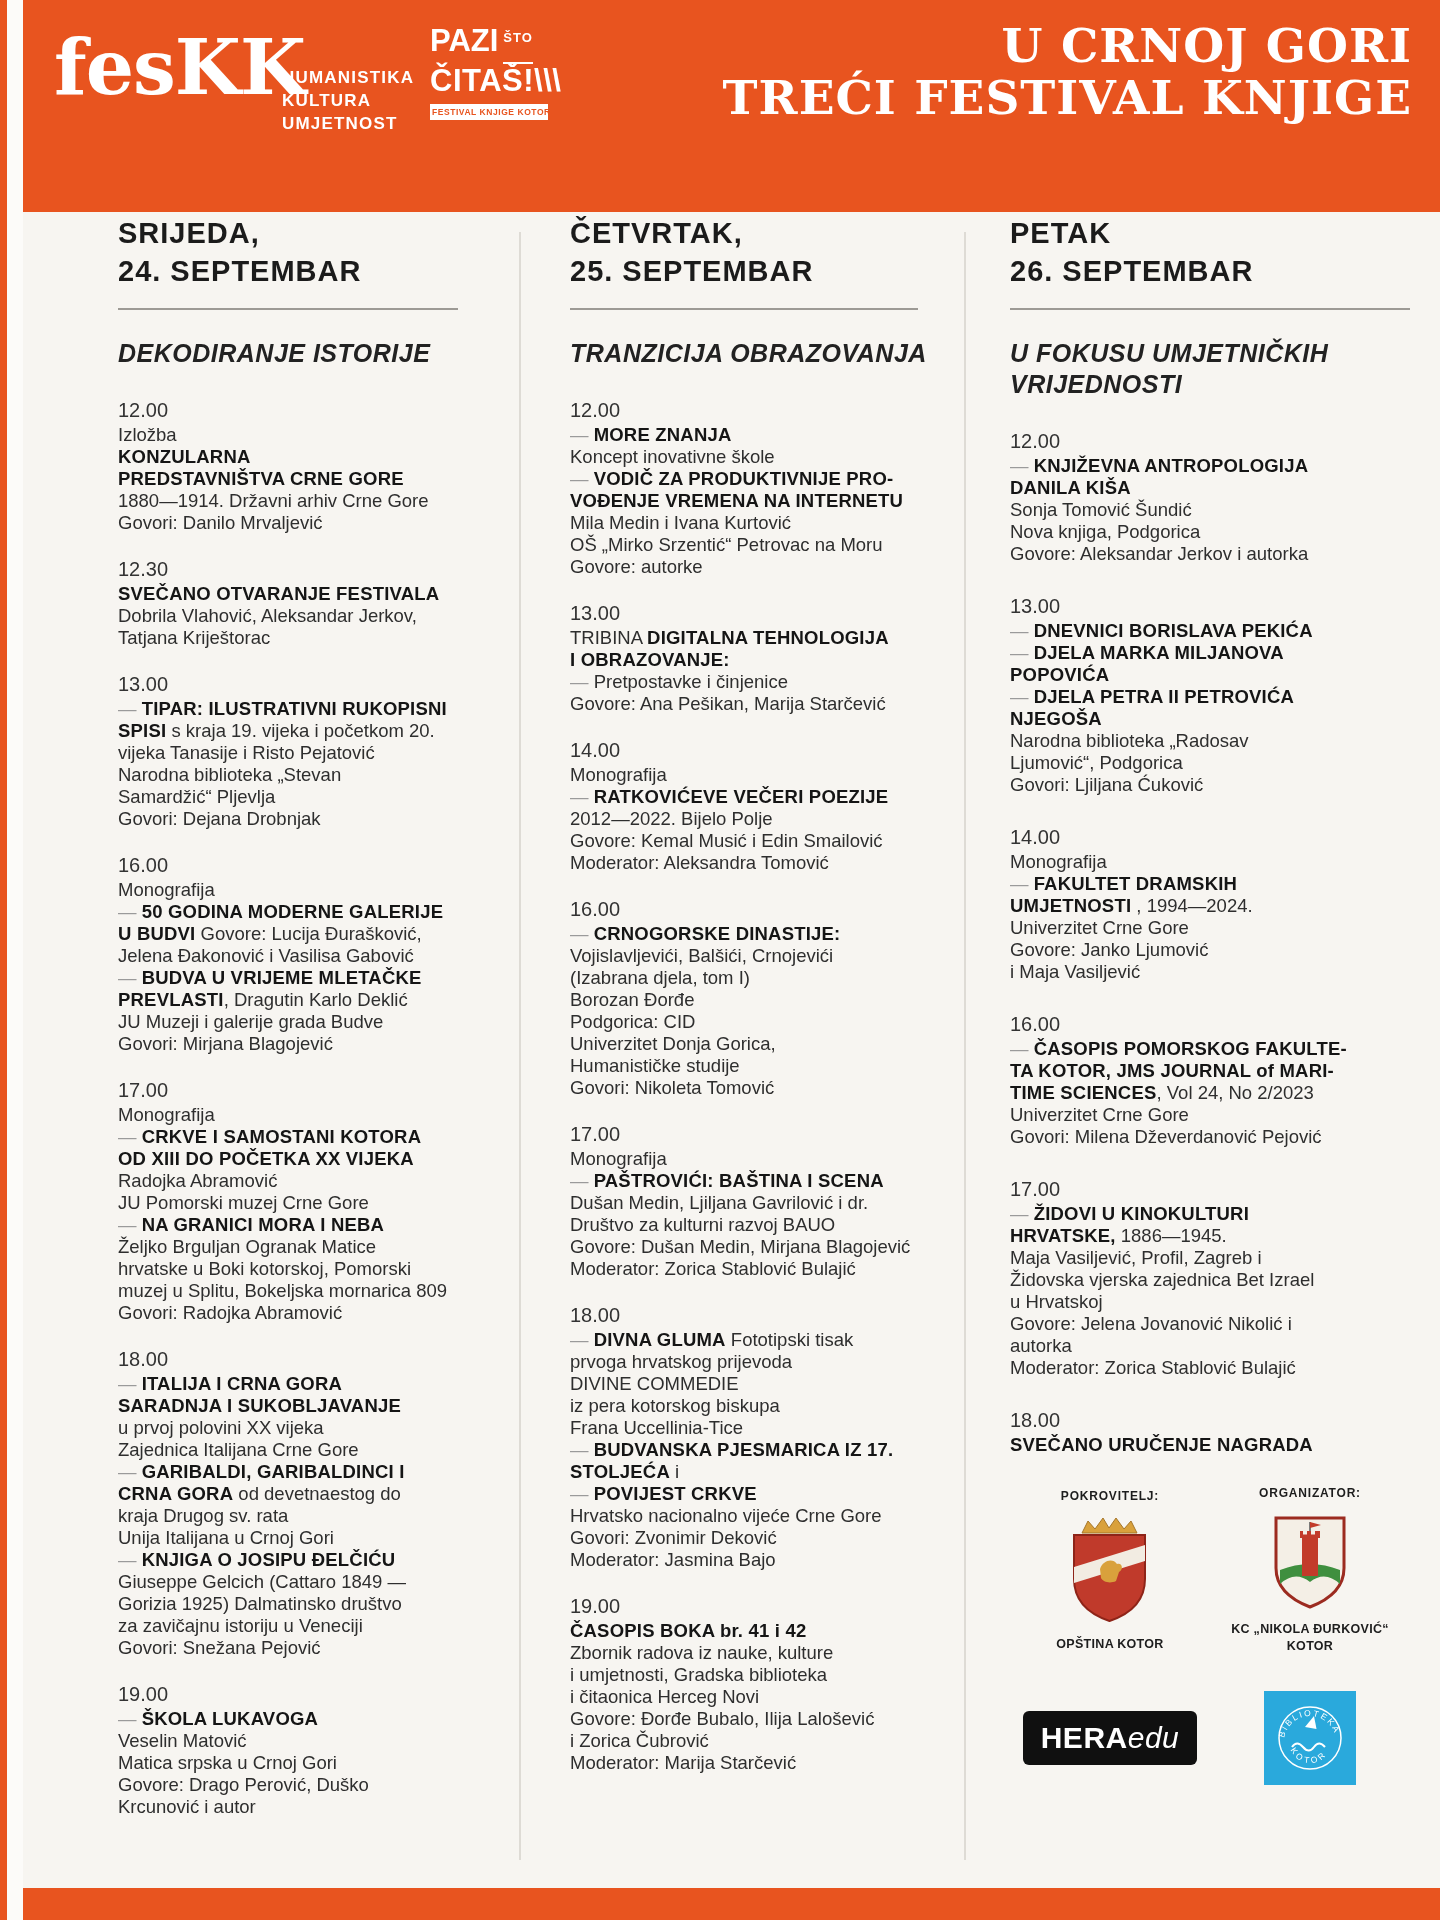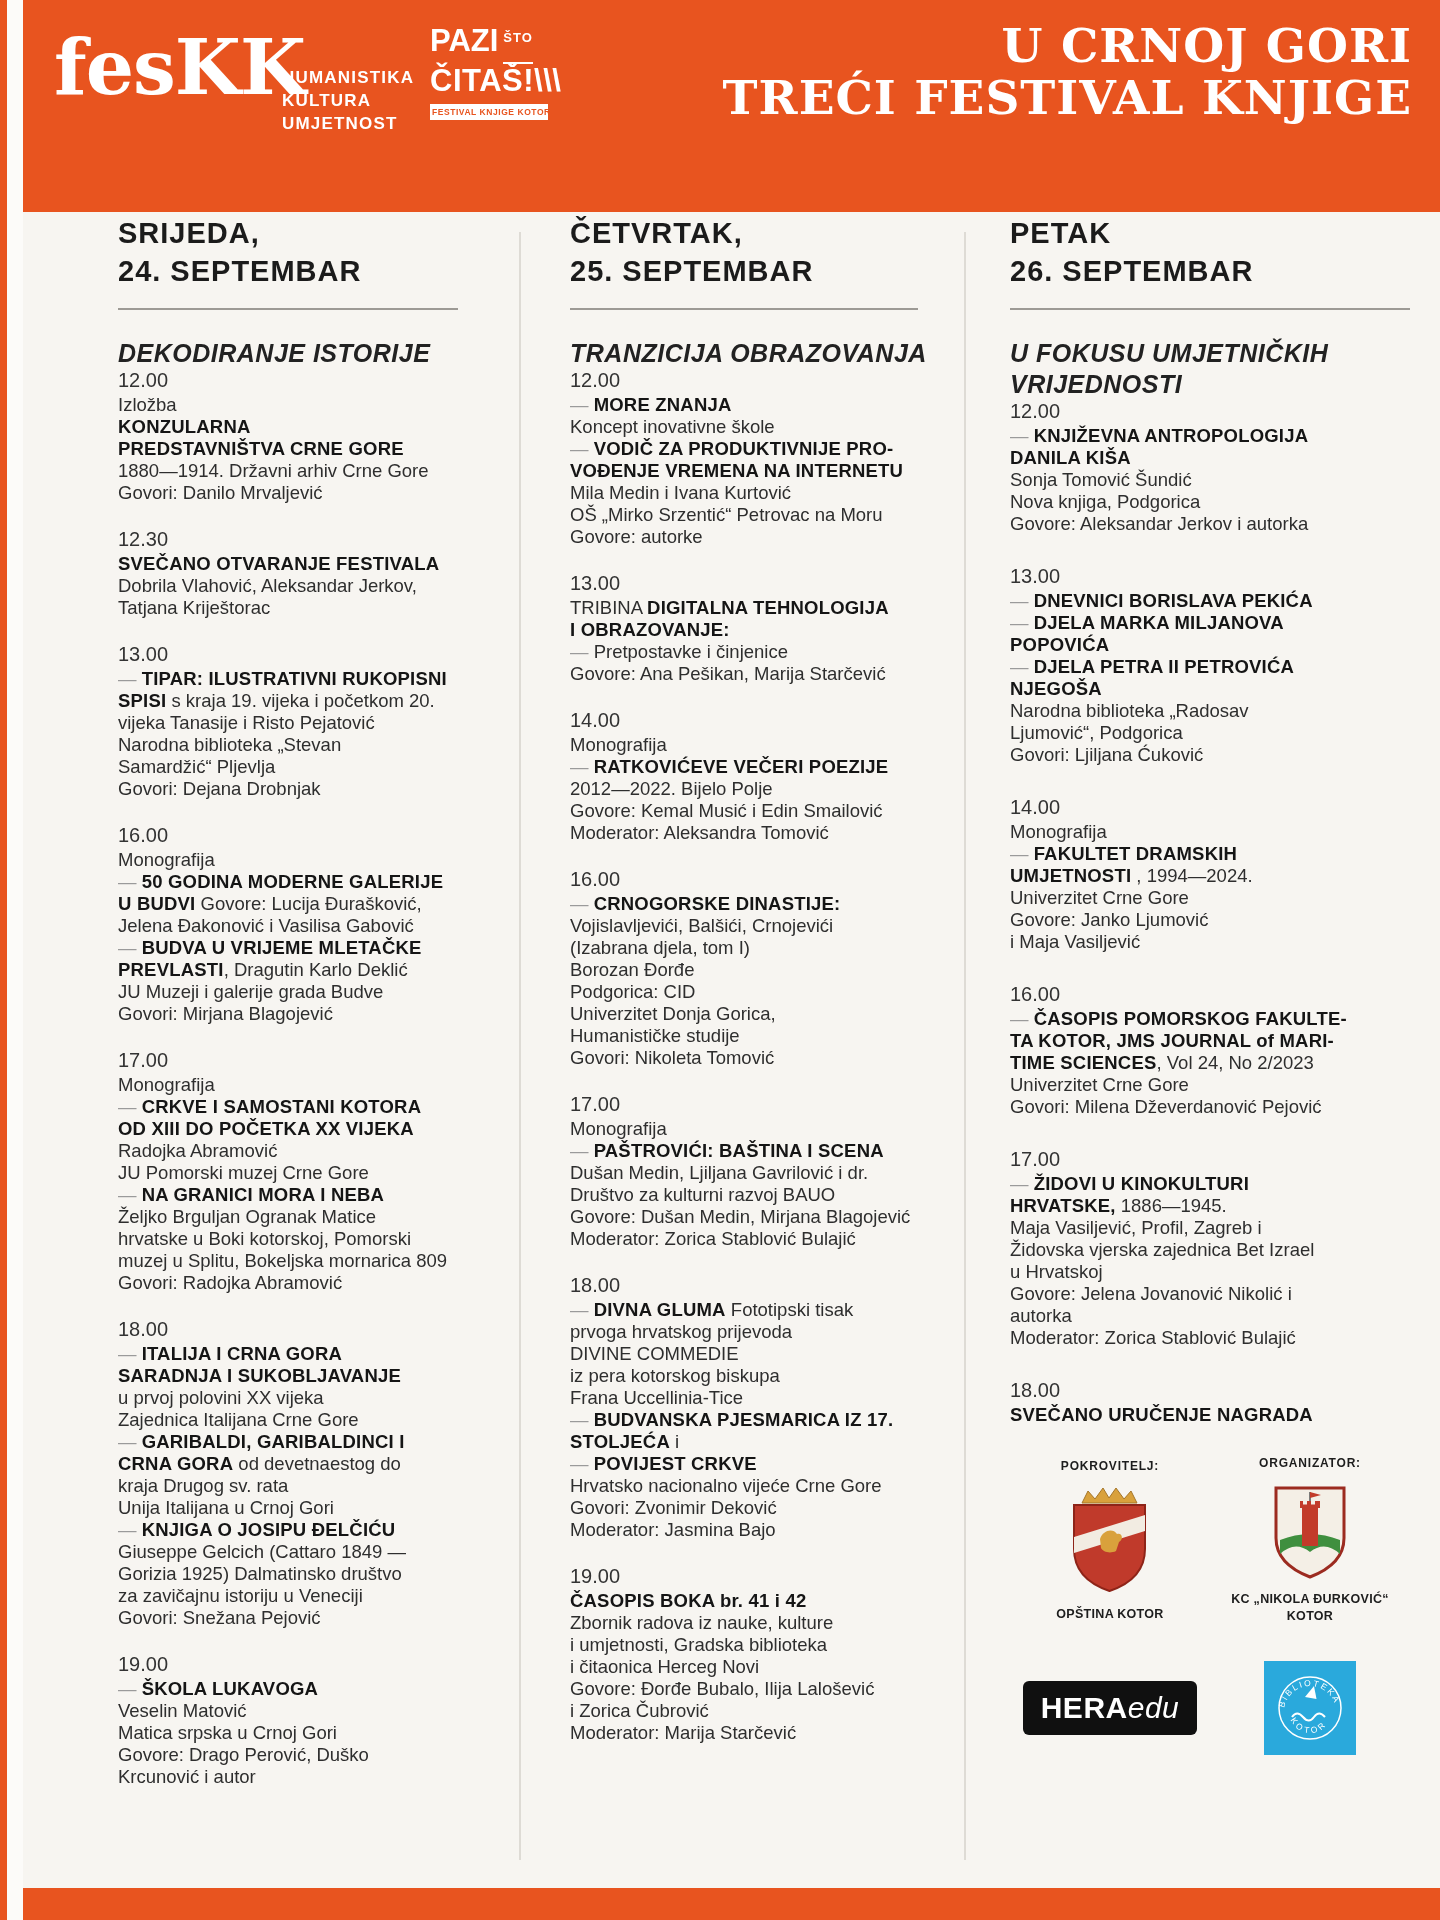--- a/index.html
+++ b/index.html
@@ -45,21 +45,21 @@
   
   .col{ position:absolute; top:214px; }
   #col0{ left:118px; width:340px; }
   #col1{ left:570px; width:348px; }
   #col2{ left:1010px; width:400px; }
 
   .day{ font-size:29px; font-weight:bold; line-height:38px; letter-spacing:1px; color:#1b1b1b; white-space:nowrap; }
   .rule{ height:2px; background:#9d9a95; margin-top:18px; }
   .theme{ margin-top:28px; font-style:italic; font-weight:bold; font-size:25px; line-height:31px;
           letter-spacing:.5px; color:#222; white-space:nowrap; }
-  .events{ }
+  .events{ margin-top:30px; }
   .event{ margin-bottom:24px; }
   #col2 .event{ margin-bottom:30px; }
   .ev-time{ font-size:20px; line-height:22px; margin-bottom:3px; color:#333; white-space:nowrap; }
   .ev-line{ font-size:18.5px; line-height:22px; color:#2e2e2e; white-space:nowrap; }
   .ev-line b{ color:#151515; letter-spacing:.2px; }
   .dash{ color:#9a9a9a; }
 
   
   .sponsors{ display:grid; grid-template-columns:1fr 1fr; row-gap:36px;
              justify-items:center; align-items:center; text-align:center; }

